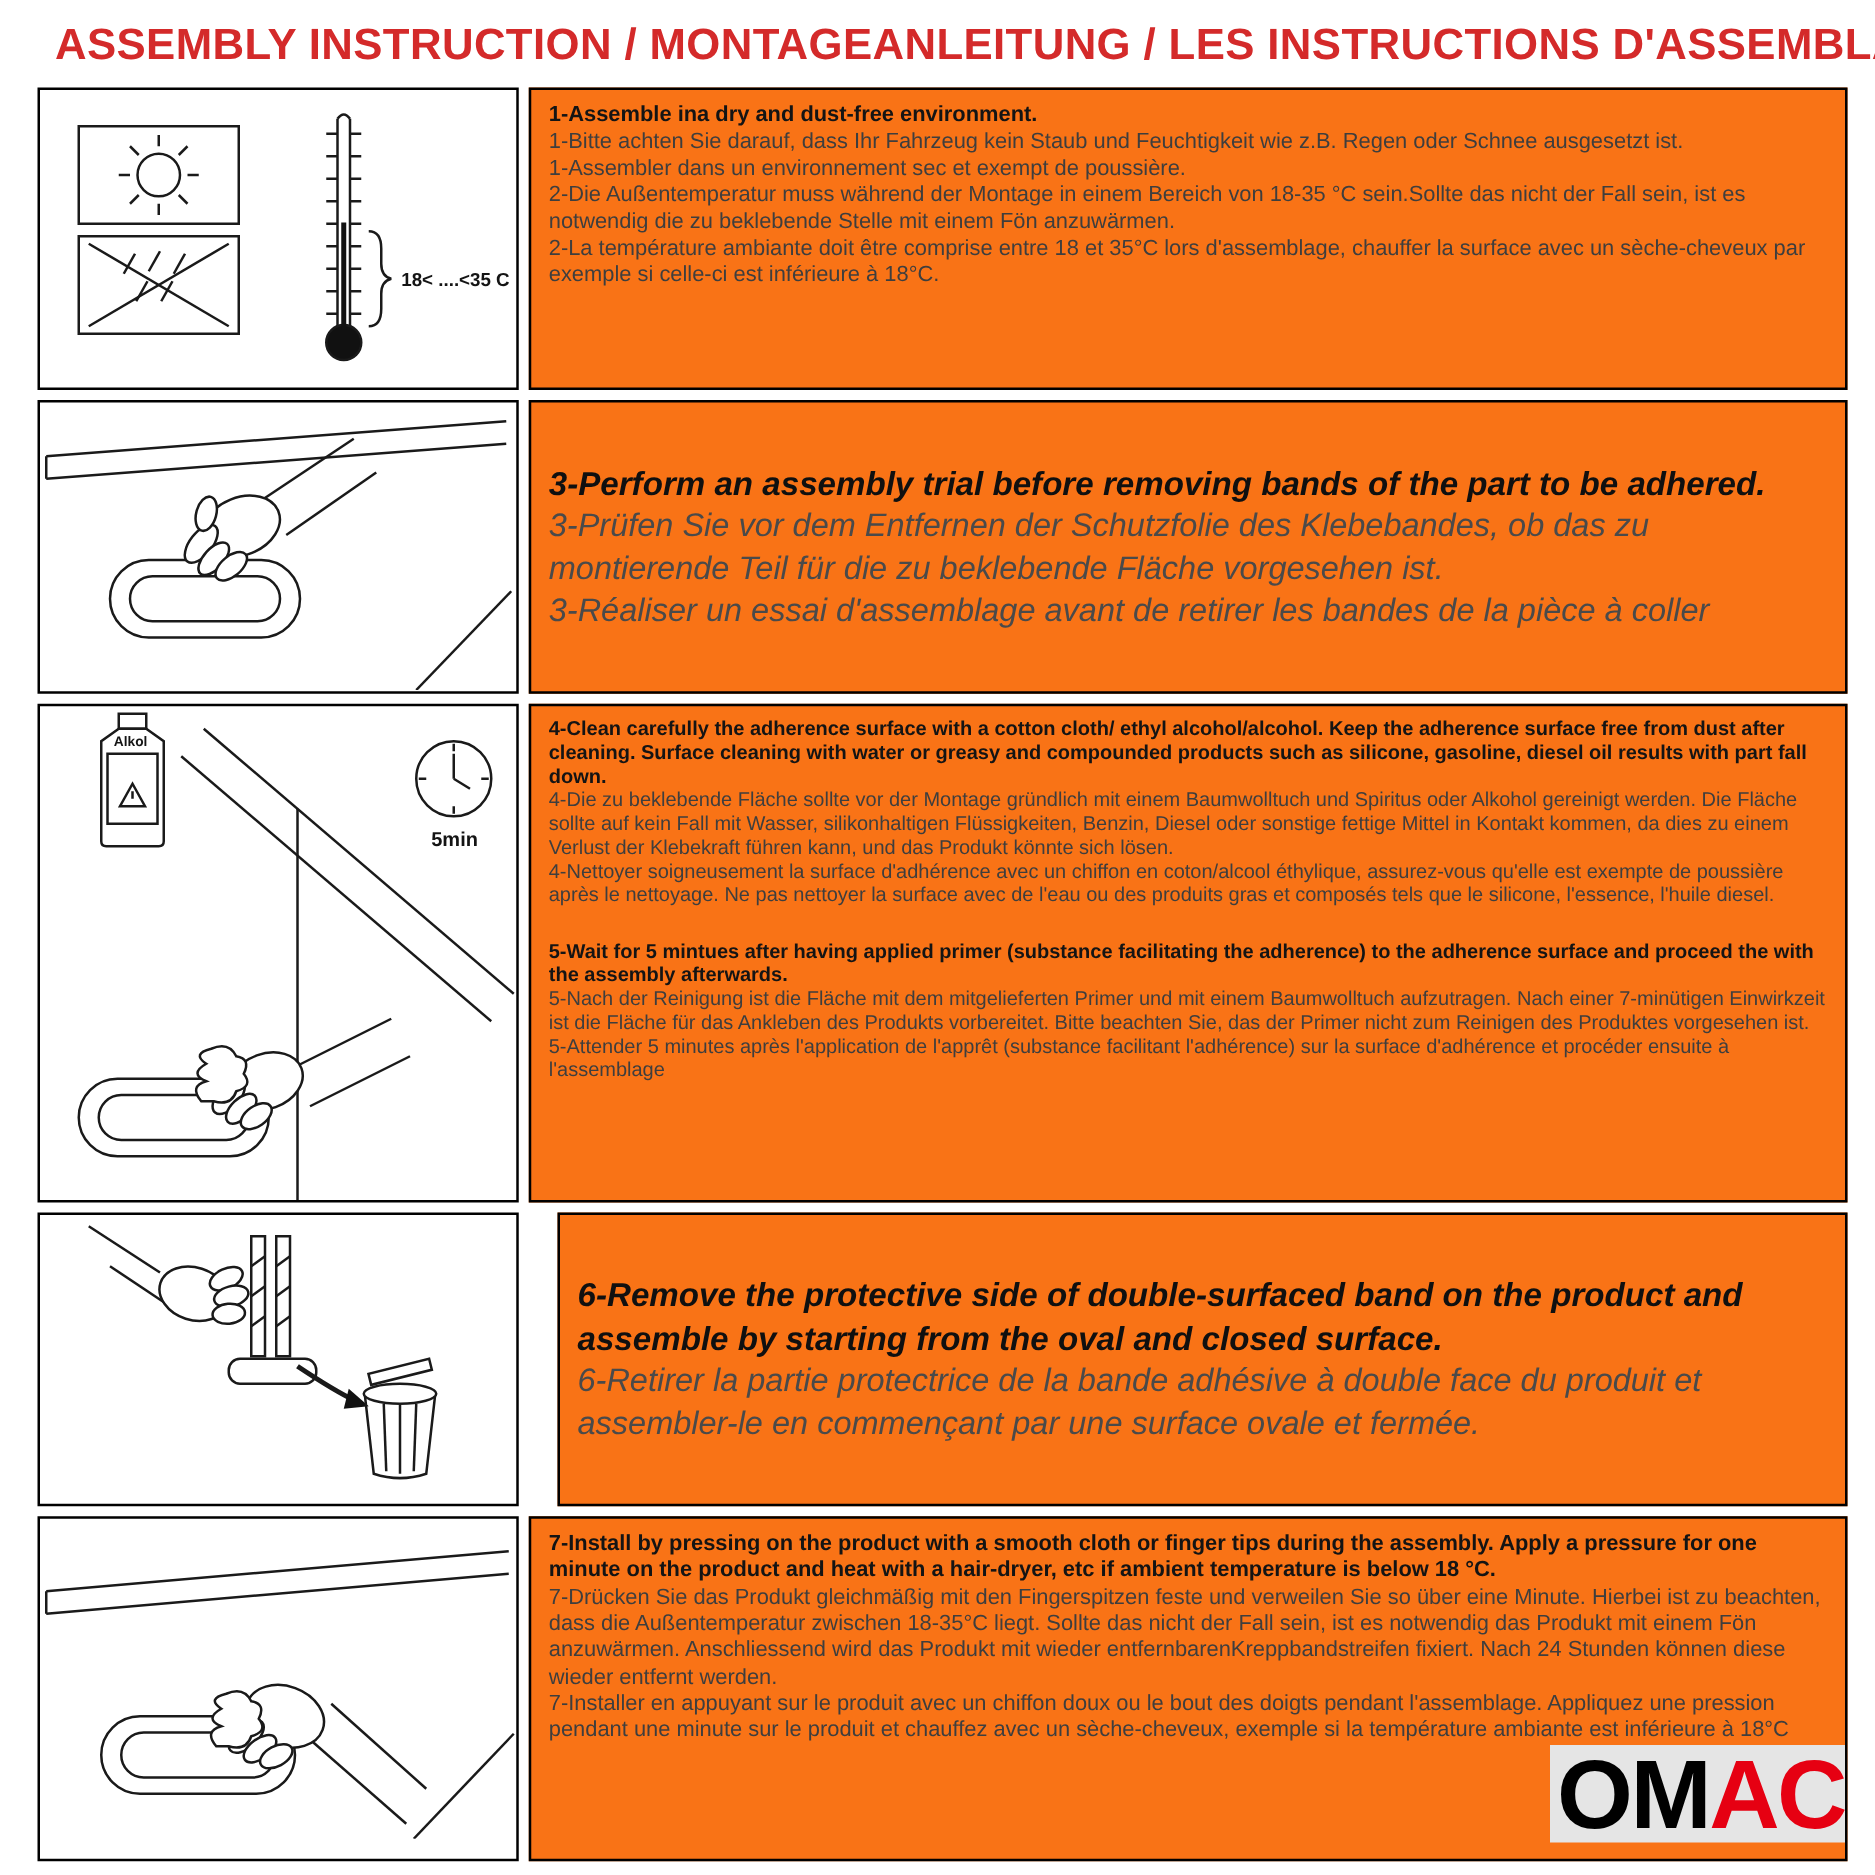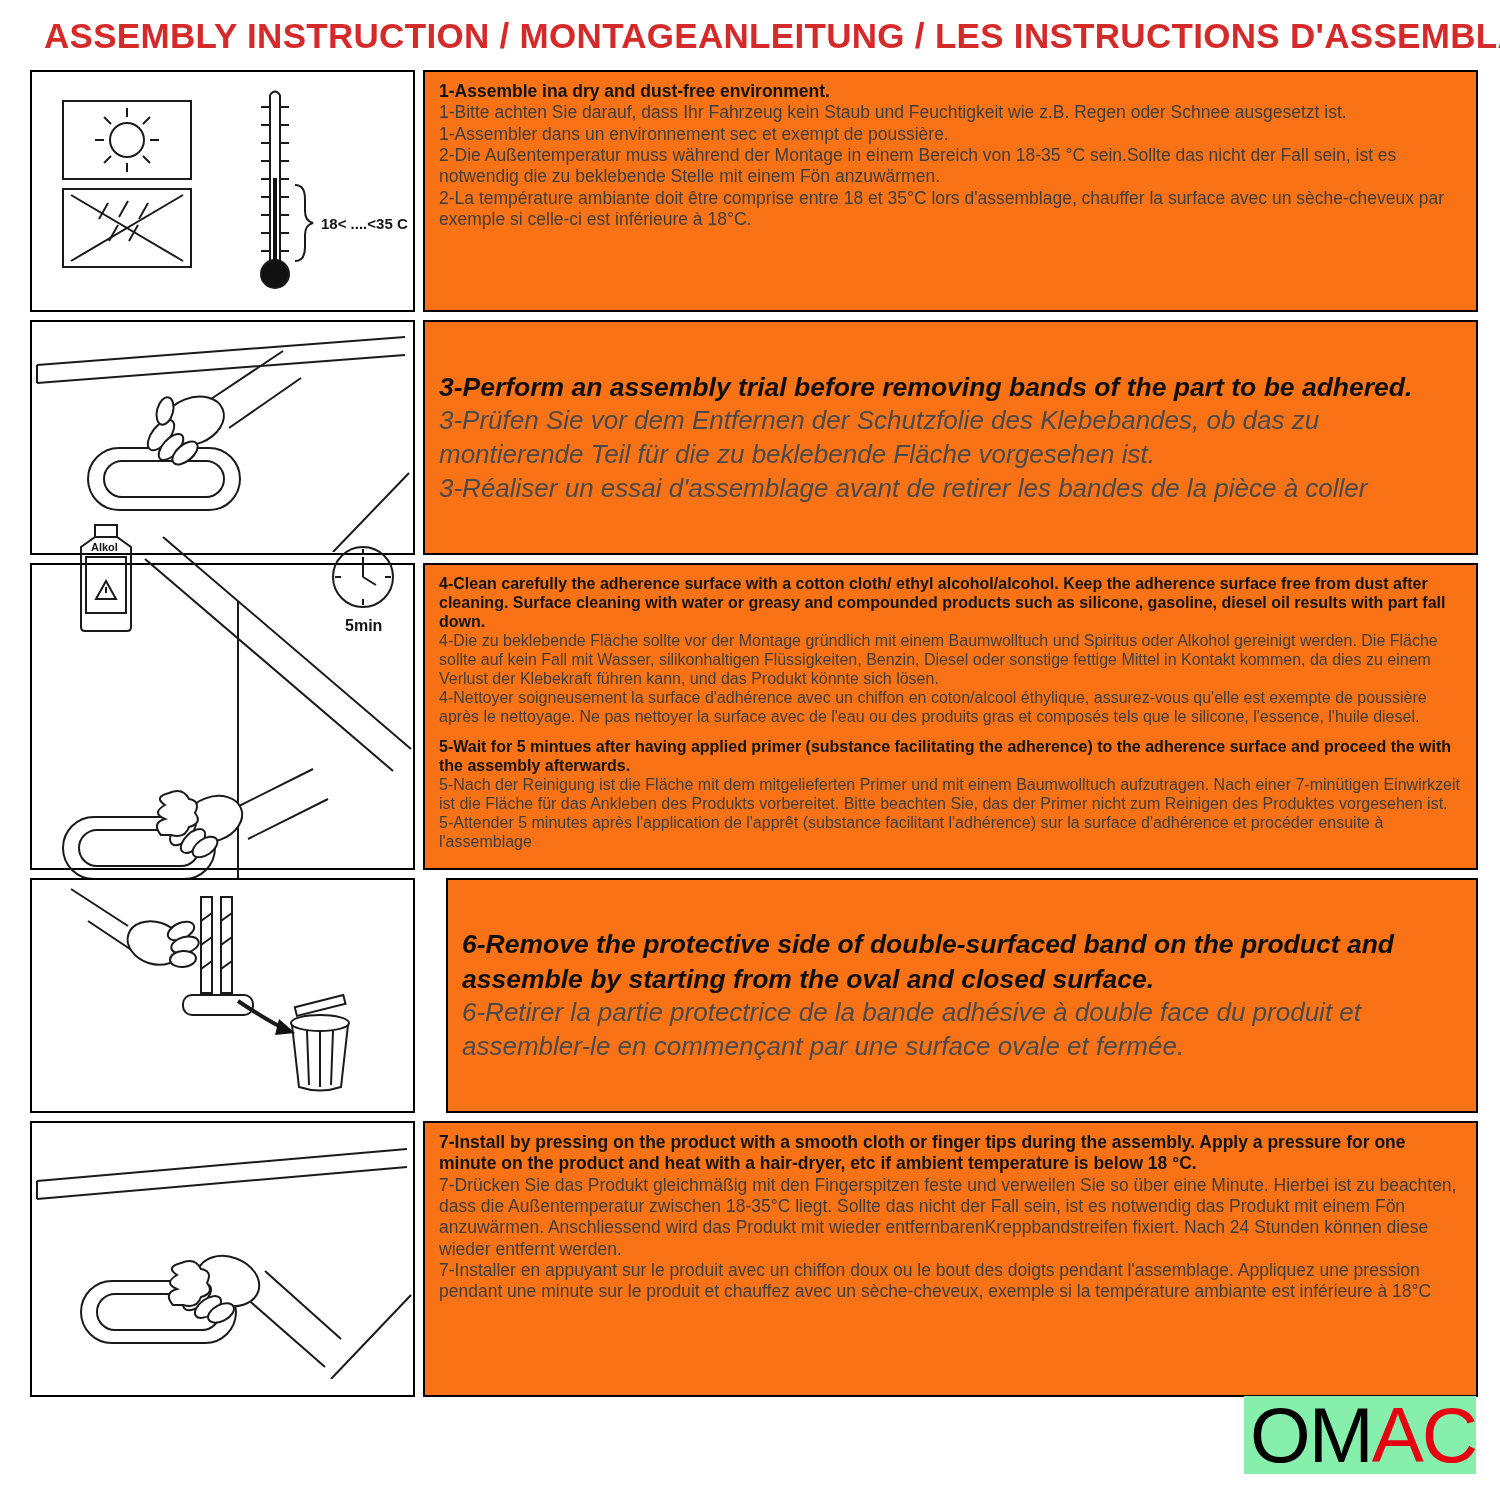--- a/index.html
+++ b/index.html
@@ -31,40 +31,40 @@
     flex: 1;
     border: 2px solid #000;
     box-sizing: border-box;
     padding: 9px 14px;
     overflow: hidden;
     background: #f97316;
   }
   .textbox.center { display: flex; flex-direction: column; justify-content: center; }
   .r1 { height: 242px; }
   .r2 { height: 235px; }
-  .r3 { height: 307px; justify-content: center; }
+  .r3 { height: 399px; justify-content: center; }
   .r4 { height: 235px; gap: 31px; }
   .r5 { height: 276px; }
   p { margin: 0; }
   .p  { font-size: 17.5px; line-height: 1.22; color: #3e3e3e; }
   .r3 .p { font-size: 16px; line-height: 1.19; }
   .p.b { font-weight: bold; color: #141414; }
   .gap { margin-top: 15px; }
-  .r3 .gap { margin-top: 11px; }
+  .r3 .gap { margin-top: 26px; }
   .big .p { font-size: 26px; line-height: 1.3; color: #4a4a4a; font-style: italic; }
   .big .p.b { font-size: 26.5px; color: #101010; }
   svg { display: block; }
   .logo {
     position: absolute;
     right: 24px; bottom: 26px;
     font-size: 78px;
-    font-weight: normal;
+    font-weight: bold;
     letter-spacing: -2px;
     line-height: 1;
-    background: #86efac;
+    background: #e5e5e5;
     padding-left: 6px;
   }
   .logo .lk { color: #000000; }
   .logo .lr { color: #e60012; }
 </style>
 </head>
 <body>
 
 <div class="page">
 

